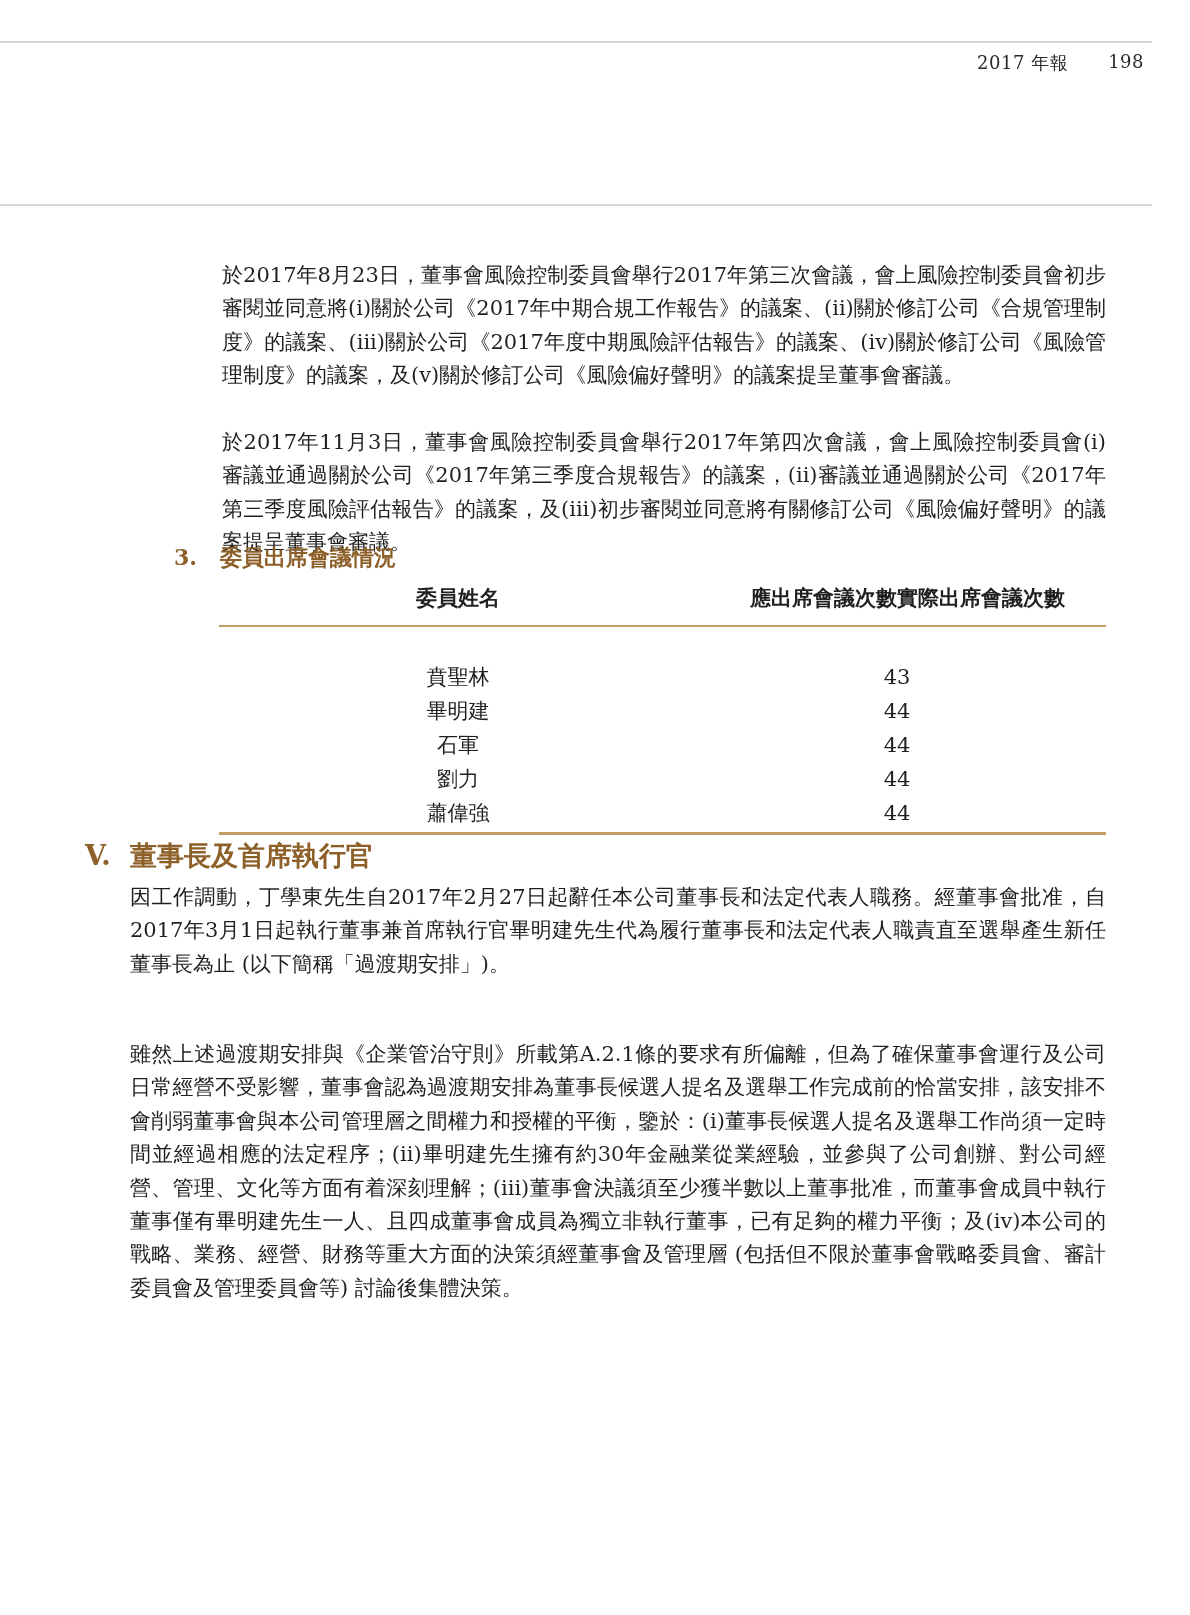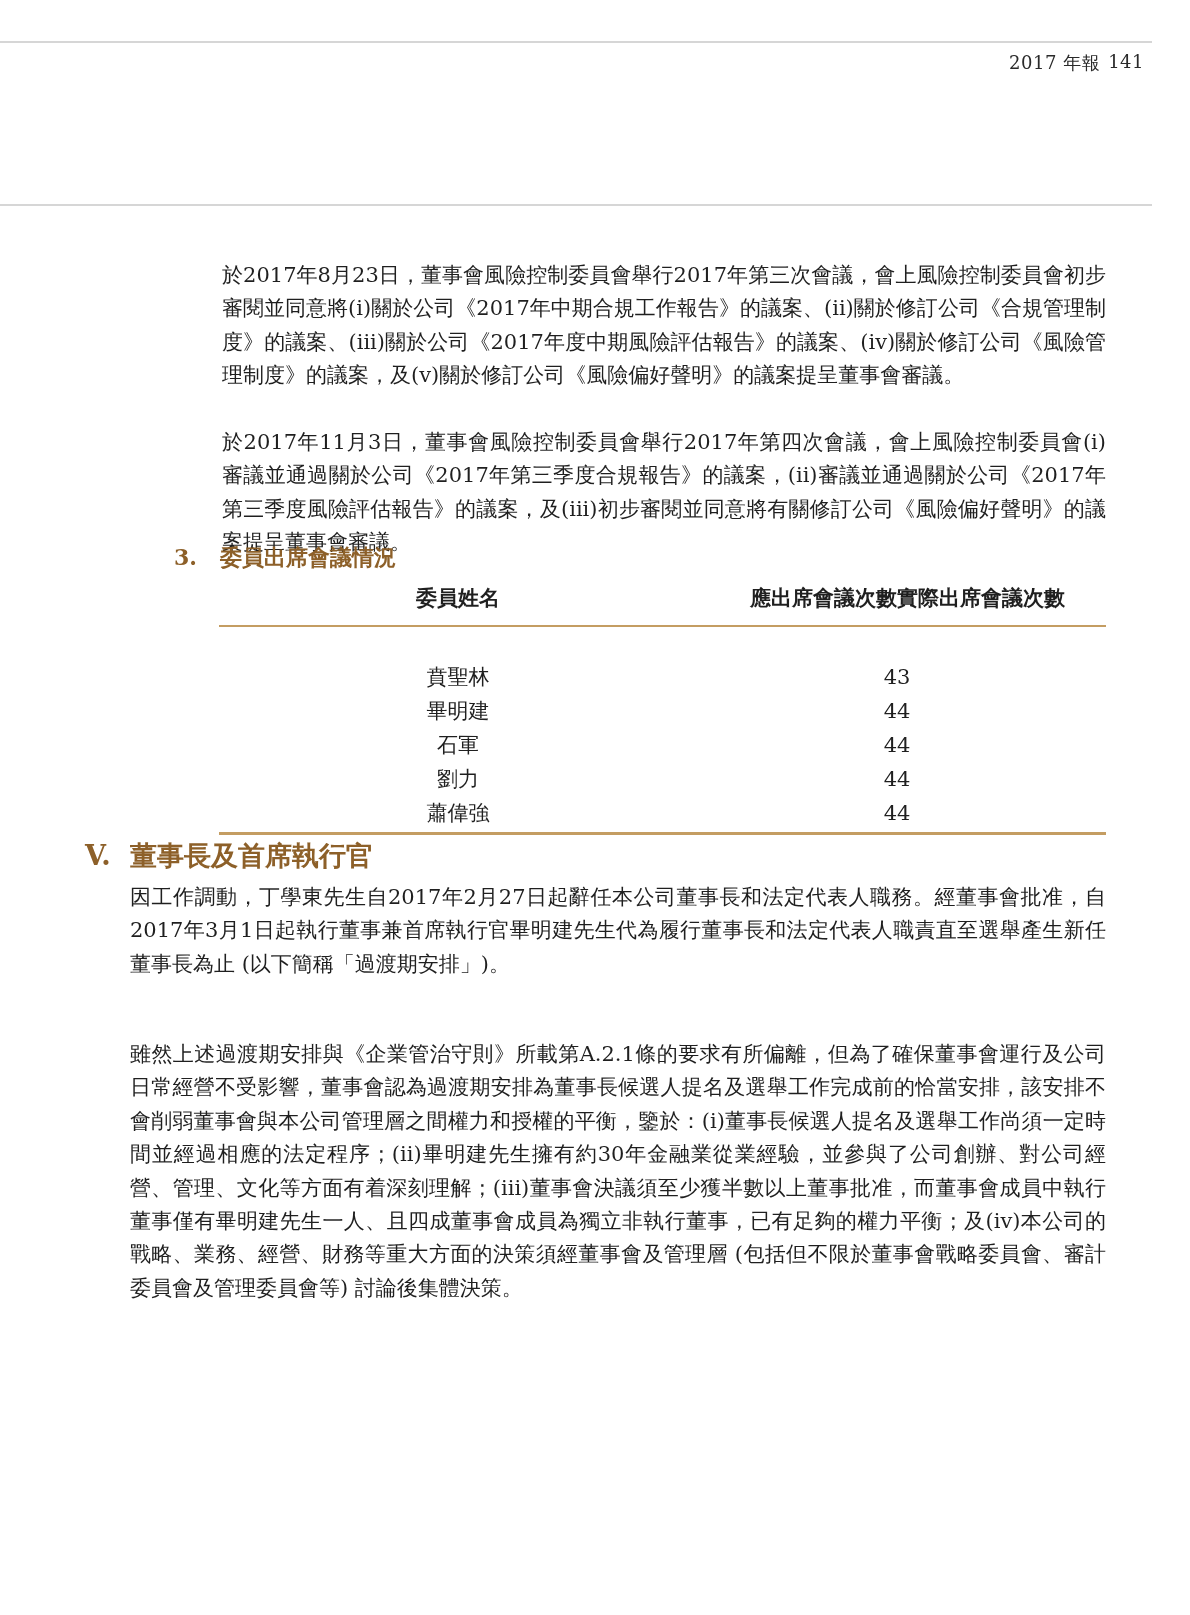--- a/index.html
+++ b/index.html
@@ -19,21 +19,21 @@
     height:2px;
     background:#d6d6d6;
   }
   #rule-top{top:41px;}
   #rule-header-bottom{top:204px;}
   .page-header{
     position:absolute;
     top:51px;
     right:46px;
     display:flex;
-    gap:8px;
+    gap:40px;
     font-size:18px;
     color:#2a2a2a;
     letter-spacing:0.5px;
     text-align:center;
   }
   .para{
     position:absolute;
     margin:0;
     font-size:21px;
     line-height:33.4px;
@@ -87,21 +87,21 @@
 </style>
 </head>
 <body>
 
 <div class="page">
 
   <div class="rule-gray" id="rule-top"></div>
 
   <div class="page-header">
     <span>2017 年報</span>
-    <span>141</span>
+    <span>198</span>
   </div>
 
   <div class="rule-gray" id="rule-header-bottom"></div>
 
   <p class="para indent" id="para-aug">於2017年8月23日，董事會風險控制委員會舉行2017年第三次會議，會上風險控制委員會初步審閱並同意將(i)關於公司《2017年中期合規工作報告》的議案、(ii)關於修訂公司《合規管理制度》的議案、(iii)關於公司《2017年度中期風險評估報告》的議案、(iv)關於修訂公司《風險管理制度》的議案，及(v)關於修訂公司《風險偏好聲明》的議案提呈董事會審議。</p>
 
   <p class="para indent" id="para-nov">於2017年11月3日，董事會風險控制委員會舉行2017年第四次會議，會上風險控制委員會(i)審議並通過關於公司《2017年第三季度合規報告》的議案，(ii)審議並通過關於公司《2017年第三季度風險評估報告》的議案，及(iii)初步審閱並同意將有關修訂公司《風險偏好聲明》的議案提呈董事會審議。</p>
 
   <div class="sec3">
     <span class="sec3-num">3.</span>

